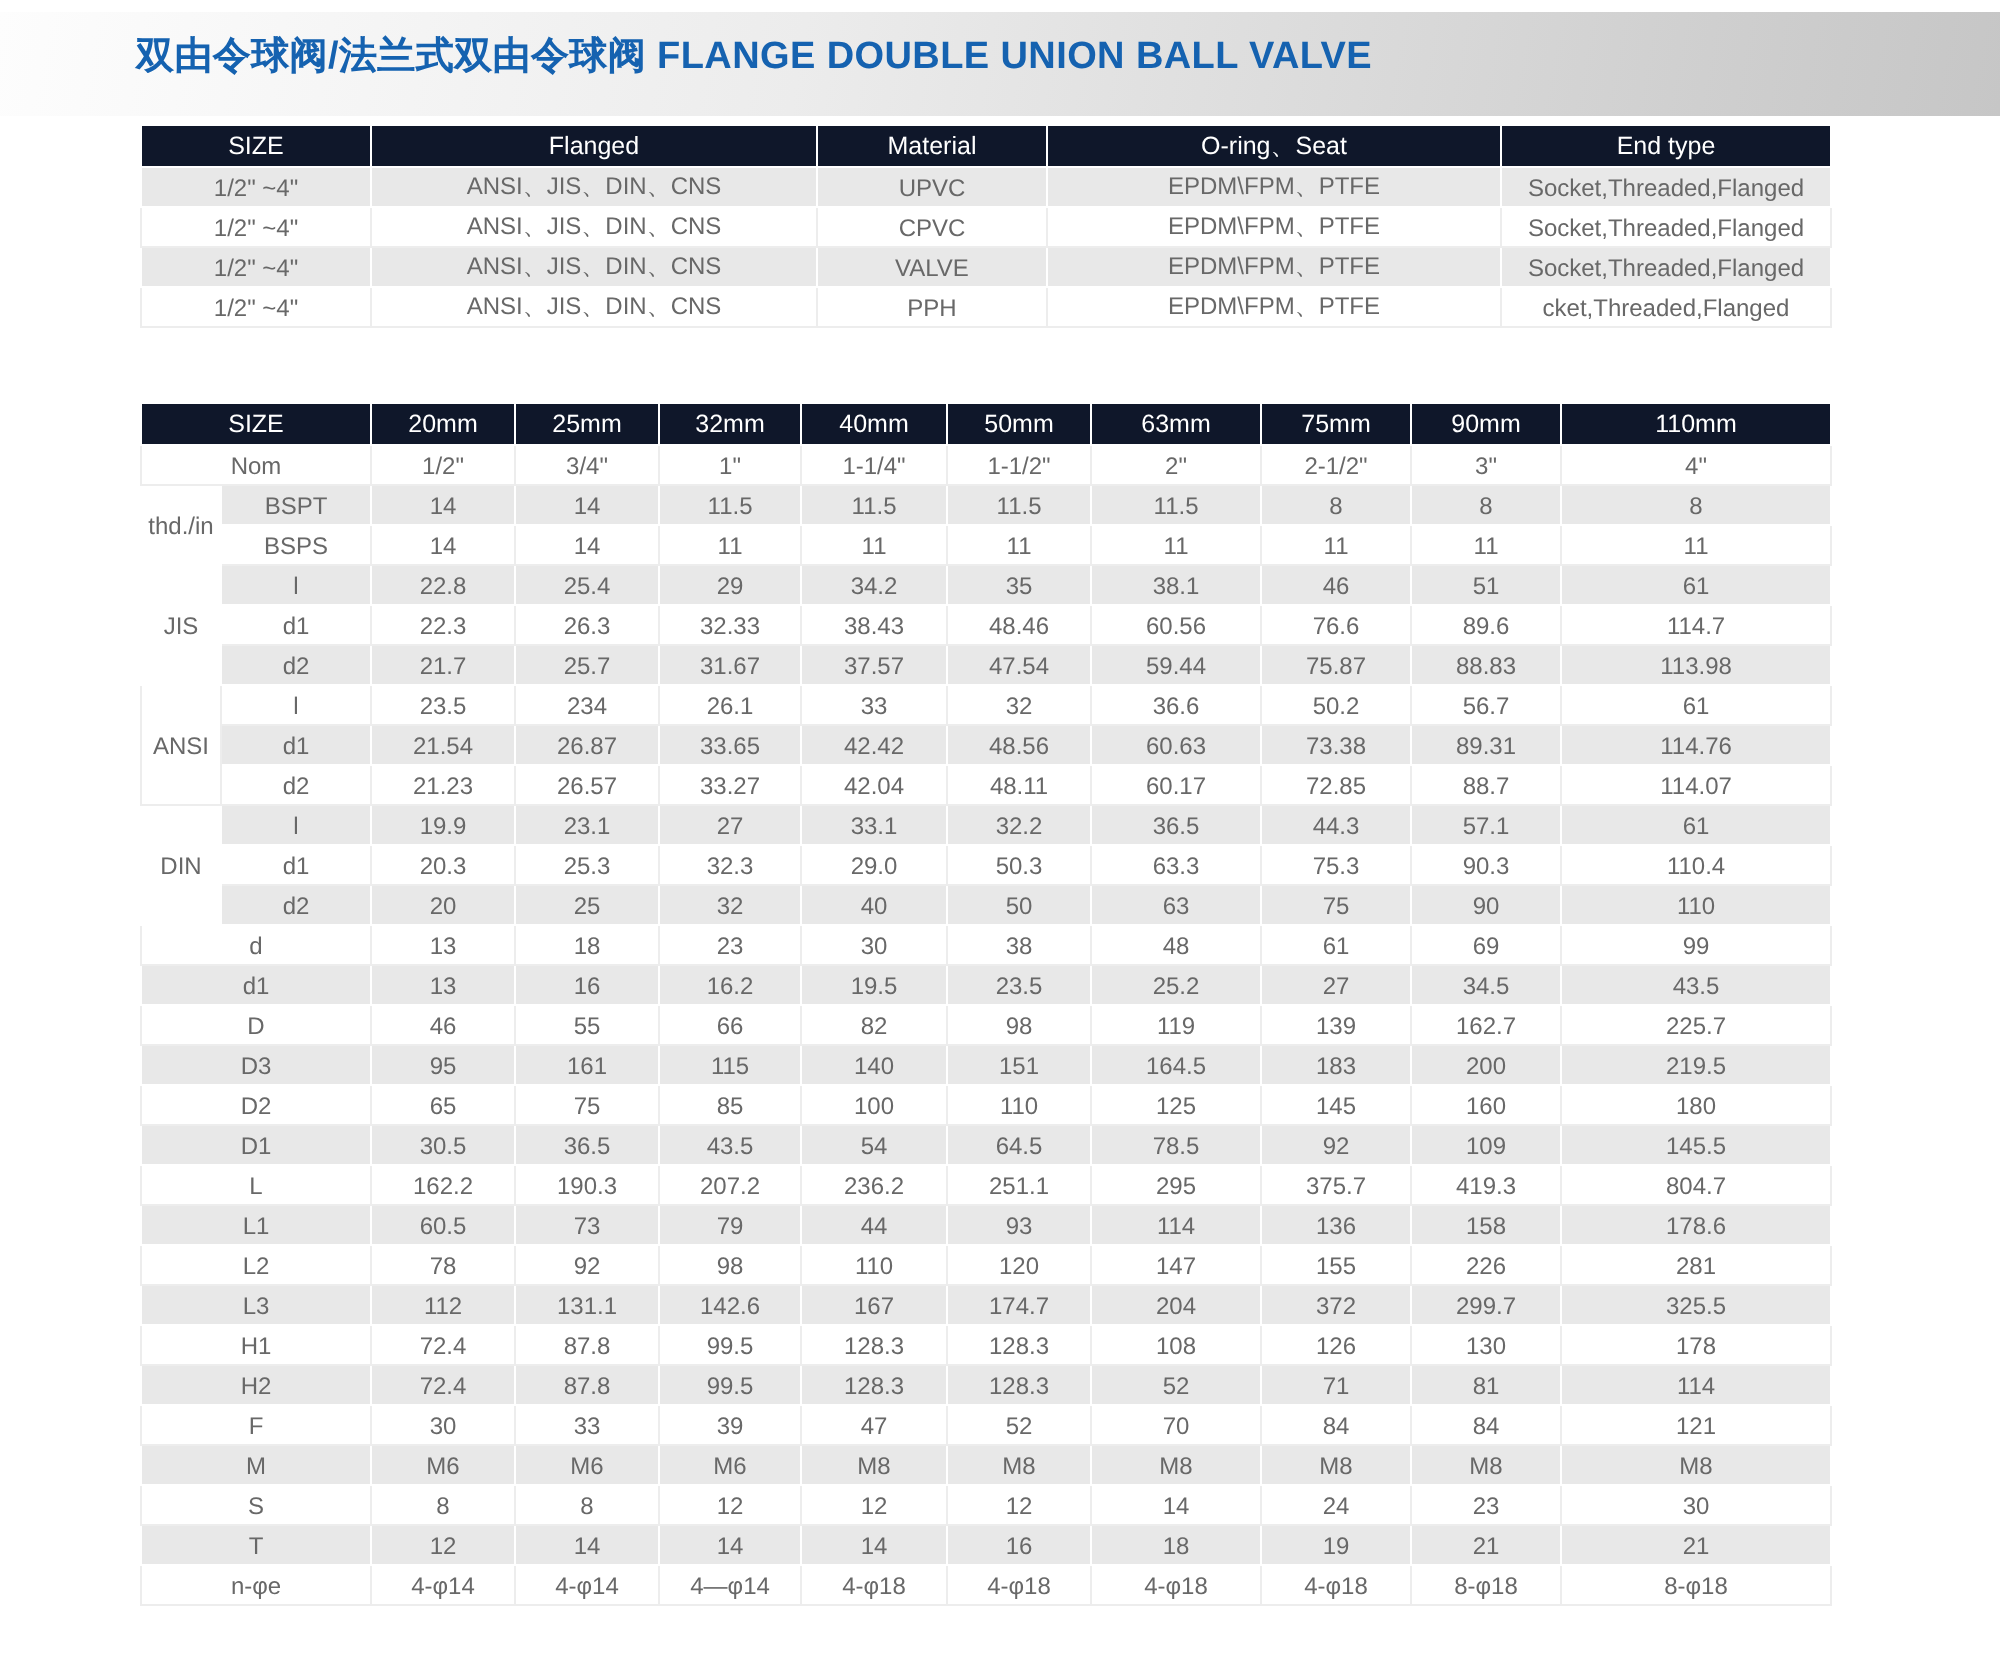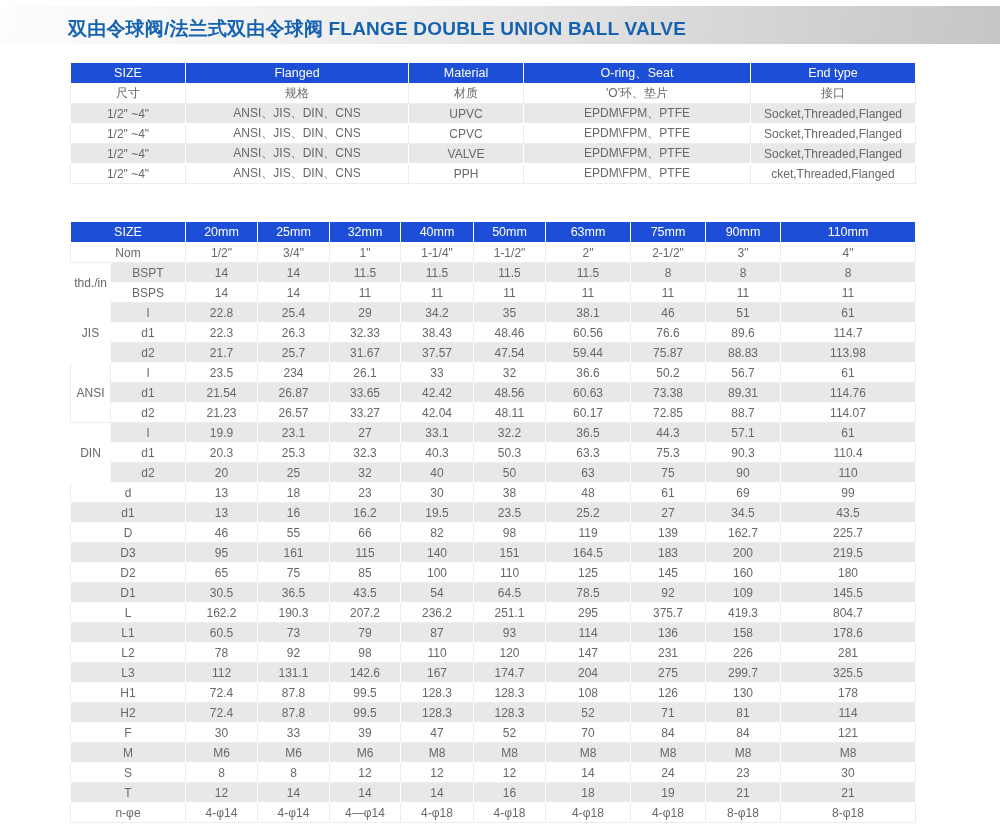--- a/index.html
+++ b/index.html
@@ -2,34 +2,34 @@
 <html><head>
 <meta charset="utf-8">
 <style>
   html,body{margin:0;padding:0;background:#ffffff;}
   body{
     width:1000px;height:837px;position:relative;overflow:hidden;
     font-family:"Liberation Sans", sans-serif;
     -webkit-font-smoothing:antialiased;
   }
   .title-band{
-    position:absolute;top:6px;left:0;width:1000px;height:38px;
+    position:absolute;top:6px;left:0;width:1000px;height:52px;
     background:linear-gradient(100deg,#fdfdfd 0%,#ececec 40%,#cfcfcf 85%,#c6c6c6 100%);
   }
   .page-title{
     position:absolute;left:68px;top:0;margin:0;height:42px;line-height:46px;
     font-size:19px;font-weight:bold;color:#1562b0;letter-spacing:.2px;white-space:nowrap;
   }
   .content{position:absolute;top:62px;left:70px;width:845px;}
   table{
     border-collapse:collapse;table-layout:fixed;width:845px;
     font-size:12px;color:#686868;
   }
   th{
-    background:#1d4ed8;color:#ffffff;font-weight:normal;
+    background:#0f172a;color:#ffffff;font-weight:normal;
     border:1px solid #ffffff;height:20px;padding:0;text-align:center;
     font-size:12.5px;overflow:hidden;white-space:nowrap;
   }
   td{
     height:19px;padding:0 1px;text-align:center;vertical-align:middle;
     border:1px solid #ededed;background:#ffffff;
     overflow:hidden;white-space:nowrap;
   }
   tr.stripe td{background:#e8e8e8;border-color:#ffffff;}
   td.glabel{background:#ffffff !important;border-color:#ededed;}
@@ -55,27 +55,20 @@
     <thead>
       <tr id="spec-head">
           <th>SIZE</th>
           <th>Flanged</th>
           <th>Material</th>
           <th>O-ring、Seat</th>
           <th>End type</th>
         </tr>
     </thead>
     <tbody id="spec-body">
-        <tr>
-          <td>尺寸</td>
-          <td>规格</td>
-          <td>材质</td>
-          <td>'O'环、垫片</td>
-          <td>接口</td>
-        </tr>
         <tr class="stripe">
           <td>1/2" ~4"</td>
           <td>ANSI、JIS、DIN、CNS</td>
           <td>UPVC</td>
           <td>EPDM\FPM、PTFE</td>
           <td>Socket,Threaded,Flanged</td>
         </tr>
         <tr>
           <td>1/2" ~4"</td>
           <td>ANSI、JIS、DIN、CNS</td>
@@ -251,21 +244,21 @@
           <td>36.5</td>
           <td>44.3</td>
           <td>57.1</td>
           <td>61</td>
         </tr>
         <tr>
           <td>d1</td>
           <td>20.3</td>
           <td>25.3</td>
           <td>32.3</td>
-          <td>40.3</td>
+          <td>29.0</td>
           <td>50.3</td>
           <td>63.3</td>
           <td>75.3</td>
           <td>90.3</td>
           <td>110.4</td>
         </tr>
         <tr class="stripe">
           <td>d2</td>
           <td>20</td>
           <td>25</td>
@@ -359,48 +352,48 @@
           <td>295</td>
           <td>375.7</td>
           <td>419.3</td>
           <td>804.7</td>
         </tr>
         <tr class="stripe">
           <td colspan="2">L1</td>
           <td>60.5</td>
           <td>73</td>
           <td>79</td>
-          <td>87</td>
+          <td>44</td>
           <td>93</td>
           <td>114</td>
           <td>136</td>
           <td>158</td>
           <td>178.6</td>
         </tr>
         <tr>
           <td colspan="2">L2</td>
           <td>78</td>
           <td>92</td>
           <td>98</td>
           <td>110</td>
           <td>120</td>
           <td>147</td>
-          <td>231</td>
+          <td>155</td>
           <td>226</td>
           <td>281</td>
         </tr>
         <tr class="stripe">
           <td colspan="2">L3</td>
           <td>112</td>
           <td>131.1</td>
           <td>142.6</td>
           <td>167</td>
           <td>174.7</td>
           <td>204</td>
-          <td>275</td>
+          <td>372</td>
           <td>299.7</td>
           <td>325.5</td>
         </tr>
         <tr>
           <td colspan="2">H1</td>
           <td>72.4</td>
           <td>87.8</td>
           <td>99.5</td>
           <td>128.3</td>
           <td>128.3</td>

